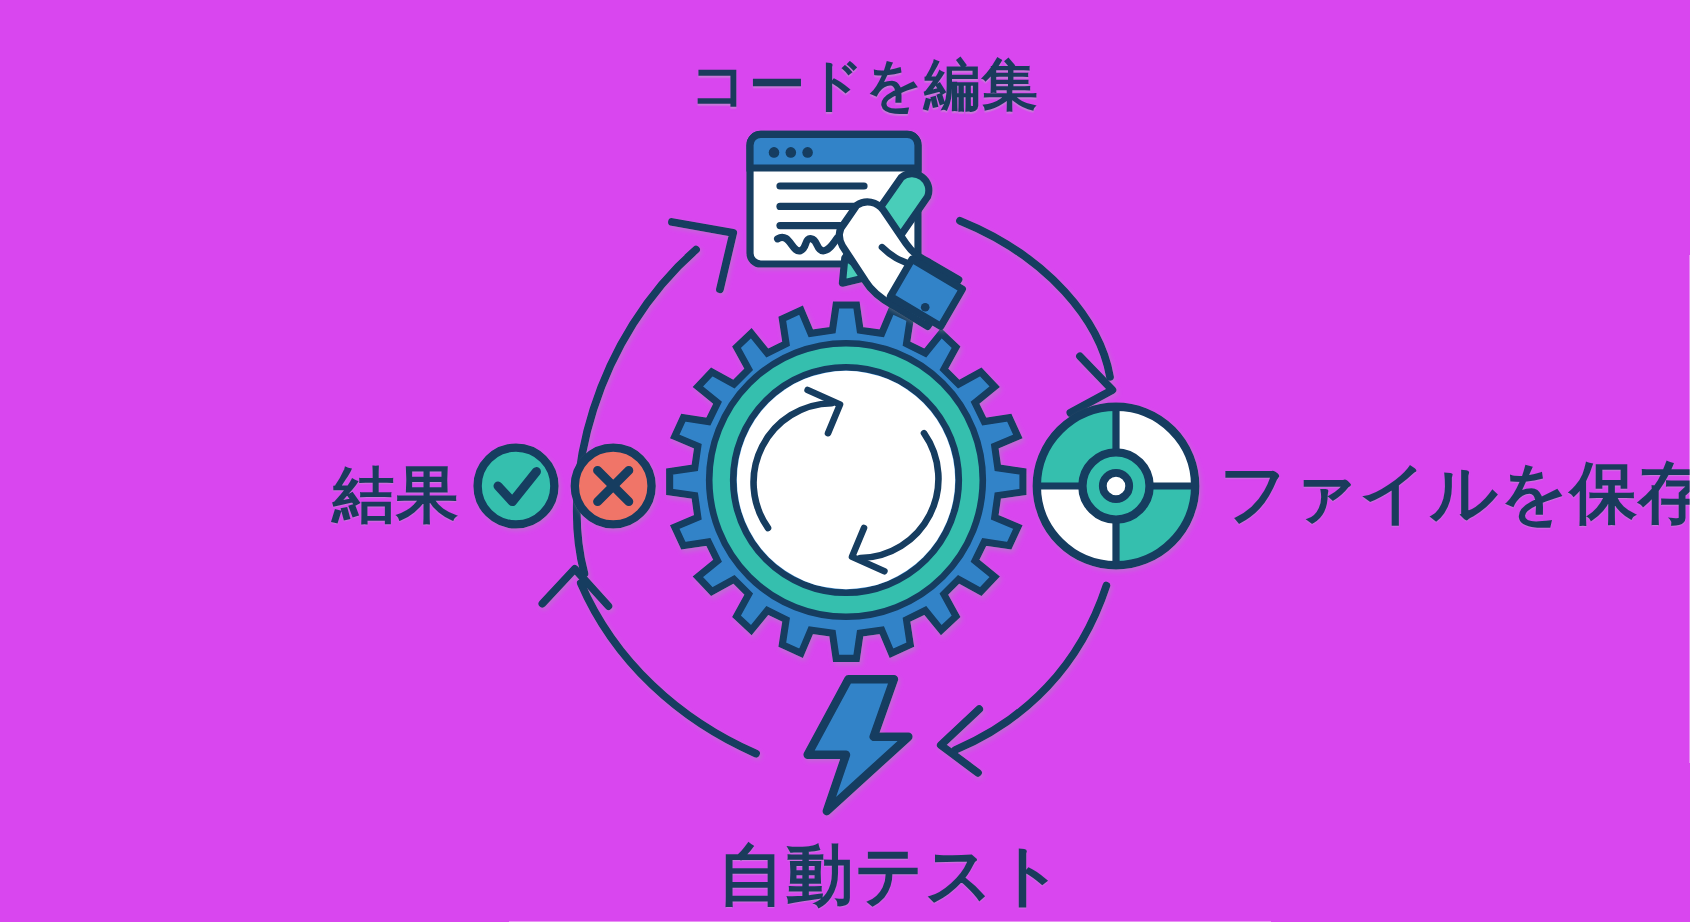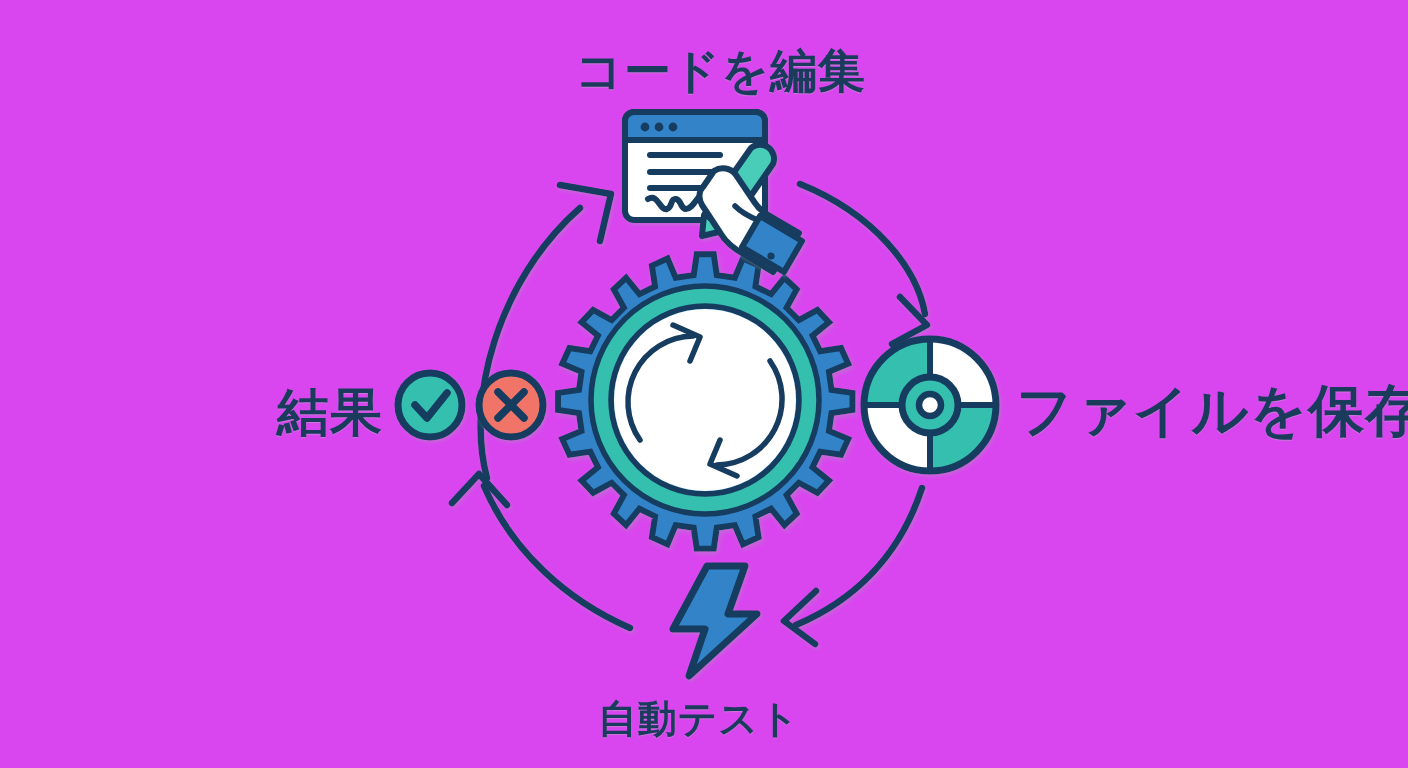--- a/index.html
+++ b/index.html
@@ -43,21 +43,21 @@
     font-size: 47px;
   }
   #label-right {
     left: 1016px;
     top: 374px;
     font-size: 56px;
   }
   #label-bottom {
     left: 598px;
     top: 692px;
-    font-size: 39px;
+    font-size: 56px;
   }
   #label-left {
     left: 277px;
     top: 378px;
     font-size: 52px;
   }
 </style>
 </head>
 <body>
 

